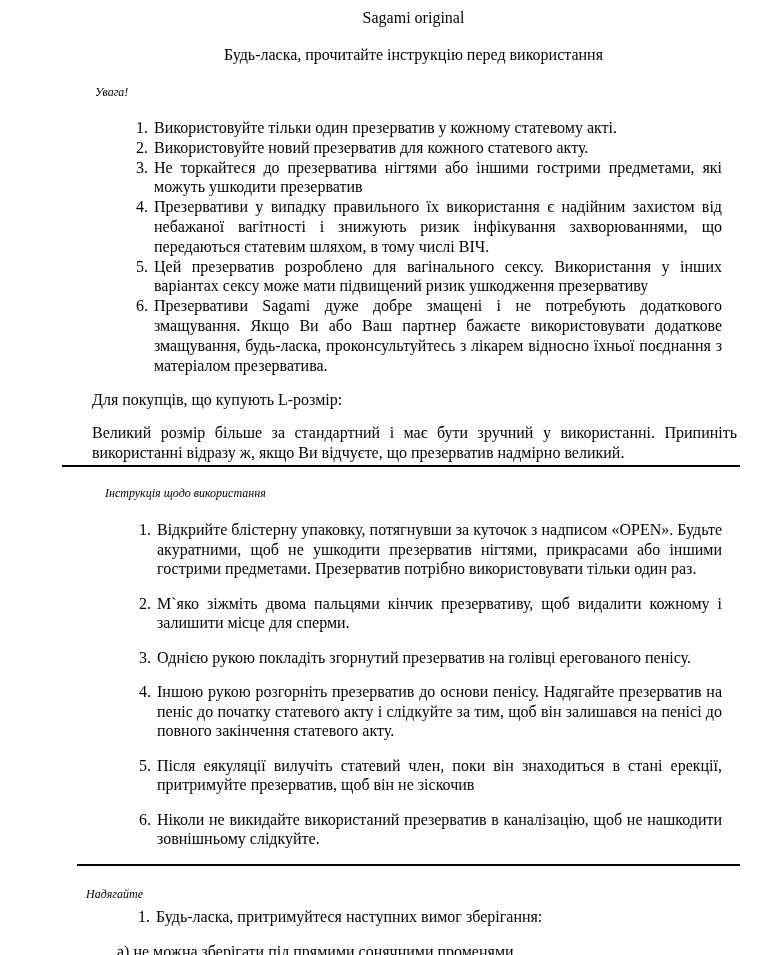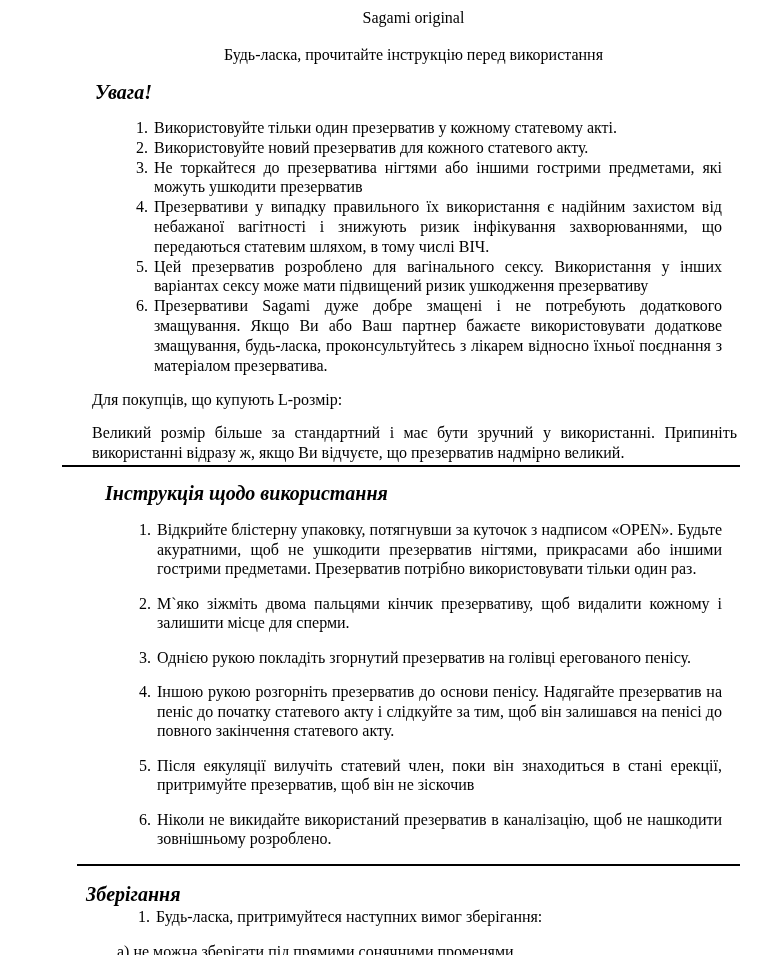--- a/index.html
+++ b/index.html
@@ -7,21 +7,21 @@
     width: 759px; height: 955px; overflow: hidden;
     font-family: "Liberation Serif", "DejaVu Serif", serif;
     font-size: 16px; line-height: 20px; color: #000;
   }
   .page { padding: 8px 22px 0 90px; }
 
   .doc-header p { text-align: center; margin: 0 0 17px; }
   .doc-header p.last { margin-bottom: 4px; }
 
   h3 {
-    font-size: 20px; font-weight: bold; font-style: italic;
+    font-size: 12px; font-weight: normal; font-style: italic;
     margin: 0; line-height: 21px;
   }
   .warning-heading { margin: 8px 0 1px 5px; }
   .usage-heading   { margin: 16px 0 0 15px; }
   .storage-heading { margin: 18px 0 1px -4px; }
 
   ol { margin: 15px; text-align: justify; }
   ol li { padding-left: 2px; }
 
   ol.warning-list { padding-left: 47px; line-height: 19.8px; }
@@ -66,24 +66,24 @@
 
   <hr class="rule">
 
   <h3 class="usage-heading">Інструкція щодо використання</h3>
   <ol class="usage-list">
     <li>Відкрийте блістерну упаковку, потягнувши за куточок з надписом «OPEN». Будьте акуратними, щоб не ушкодити презерватив нігтями, прикрасами або іншими гострими предметами. Презерватив потрібно використовувати тільки один раз.</li>
     <li>М`яко зіжміть двома пальцями кінчик презервативу, щоб видалити кожному і залишити місце для сперми.</li>
     <li>Однією рукою покладіть згорнутий презерватив на голівці ерегованого пенісу.</li>
     <li>Іншою рукою розгорніть презерватив до основи пенісу. Надягайте презерватив на пеніс до початку статевого акту і слідкуйте за тим, щоб він залишався на пенісі до повного закінчення статевого акту.</li>
     <li>Після еякуляції вилучіть статевий член, поки він знаходиться в стані ерекції, притримуйте презерватив, щоб він не зіскочив</li>
-    <li>Ніколи не викидайте використаний презерватив в каналізацію, щоб не нашкодити зовнішньому розроблено.</li>
+    <li>Ніколи не викидайте використаний презерватив в каналізацію, щоб не нашкодити зовнішньому слідкуйте.</li>
   </ol>
 
   <hr class="rule rule-2">
 
-  <h3 class="storage-heading">Зберігання</h3>
+  <h3 class="storage-heading">Надягайте</h3>
   <ol class="storage-list">
     <li>Будь-ласка, притримуйтеся наступних вимог зберігання:</li>
   </ol>
   <p class="storage-sub">а) не можна зберігати під прямими сонячними променями</p>
 
 </div>
 
 </body></html>

